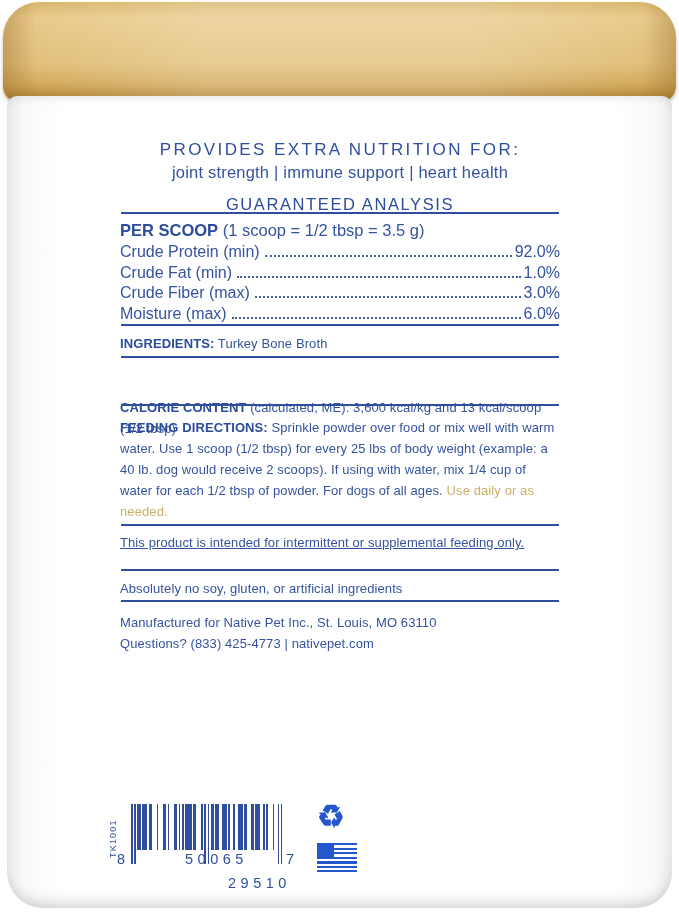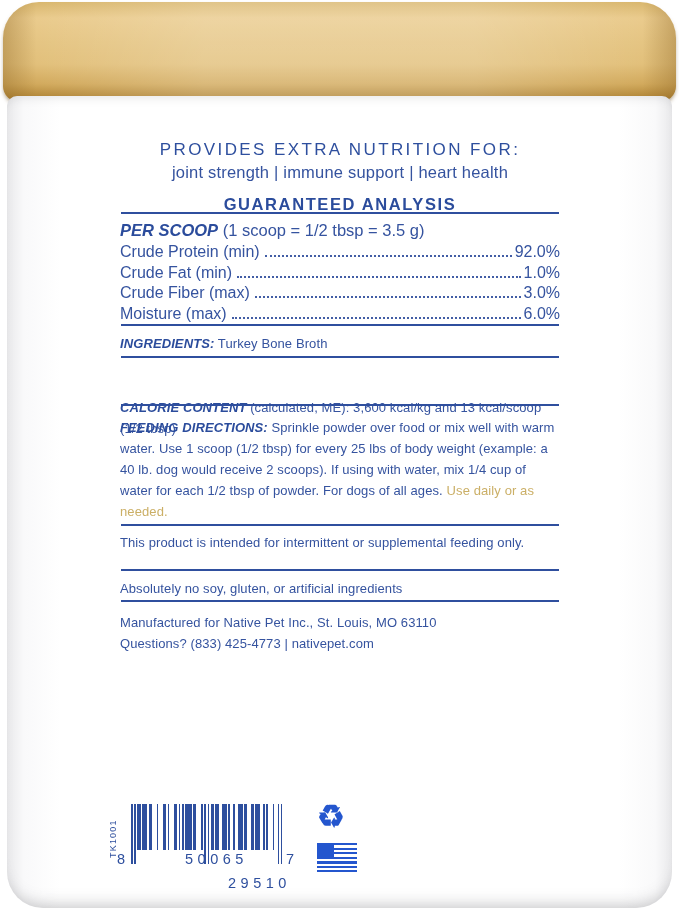--- a/index.html
+++ b/index.html
@@ -23,34 +23,34 @@
     position:absolute; left:7px; top:96px; width:665px; height:812px;
     border-radius:10px 10px 36px 36px;
     background:linear-gradient(90deg,#e9e9eb 0%,#f9f9fa 2.5%,#ffffff 8%,#ffffff 92%,#f9f9fa 97.5%,#e9e9eb 100%);
     box-shadow:inset 0 -14px 16px -12px rgba(120,120,125,0.45), inset 0 10px 10px -8px rgba(120,120,125,0.18);
   }
   
   .blk { position:absolute; left:120px; width:440px; color:#35539f; }
   .center { text-align:center; }
   .provides-heading { top:140px; font-size:17px; letter-spacing:2.4px; color:#2e4f9e; }
   .provides-sub { top:163px; font-size:16.5px; letter-spacing:0.2px; }
-  .ga-title { top:195px; font-size:16.5px; font-weight:700; letter-spacing:1.6px; color:#2b4c9c; }
+  .ga-title { top:195px; font-size:16.5px; font-weight:400; letter-spacing:1.6px; color:#2b4c9c; }
   .rule { position:absolute; left:121px; width:438px; height:0; border-top:2px solid #2f4f9e; }
   .r1{top:212px} .r2{top:324px} .r3{top:356px} .r4{top:404px} .r5{top:524px} .r6{top:569px} .r7{top:600px}
-  .bold-lead { font-weight:700; color:#2b4c9c;font-style:italic; }
+  .bold-lead { font-weight:700; color:#2b4c9c; }
   .per-scoop { top:221px; font-size:16.5px; white-space:nowrap; }
   .ga-rows { top:243px; font-size:16px; }
   .ga-row { display:flex; align-items:baseline; height:20.5px; white-space:nowrap;text-align:center; }
   .leader { flex:1; border-bottom:2px dotted #425da5; margin:0 3px 3px 5px; }
   .para { font-size:13px; line-height:20.5px; letter-spacing:0.1px; }
   .ingredients { top:334px; }
   .calories { top:366px;margin-top:32px; }
   .feeding { top:417px; line-height:21px; }
   .gold { color:#cbaf66; }
-  .note1 { top:533px; }
+  .note1 { top:533px;text-decoration:underline; }
   .note2 { top:579px; }
   .mfr { top:613px; }
   
   .sku-vert {
     position:absolute; left:108px; top:808px; height:50px;
     writing-mode:vertical-rl; transform:rotate(180deg);
     font-size:9px; letter-spacing:1.2px; color:#2e4f9e;
   }
   .barcode-wrap { position:absolute; left:117px; top:804px; width:190px; height:74px; color:#2e4f9e; }
   .bars { position:absolute; left:14px; top:0; display:flex; }

